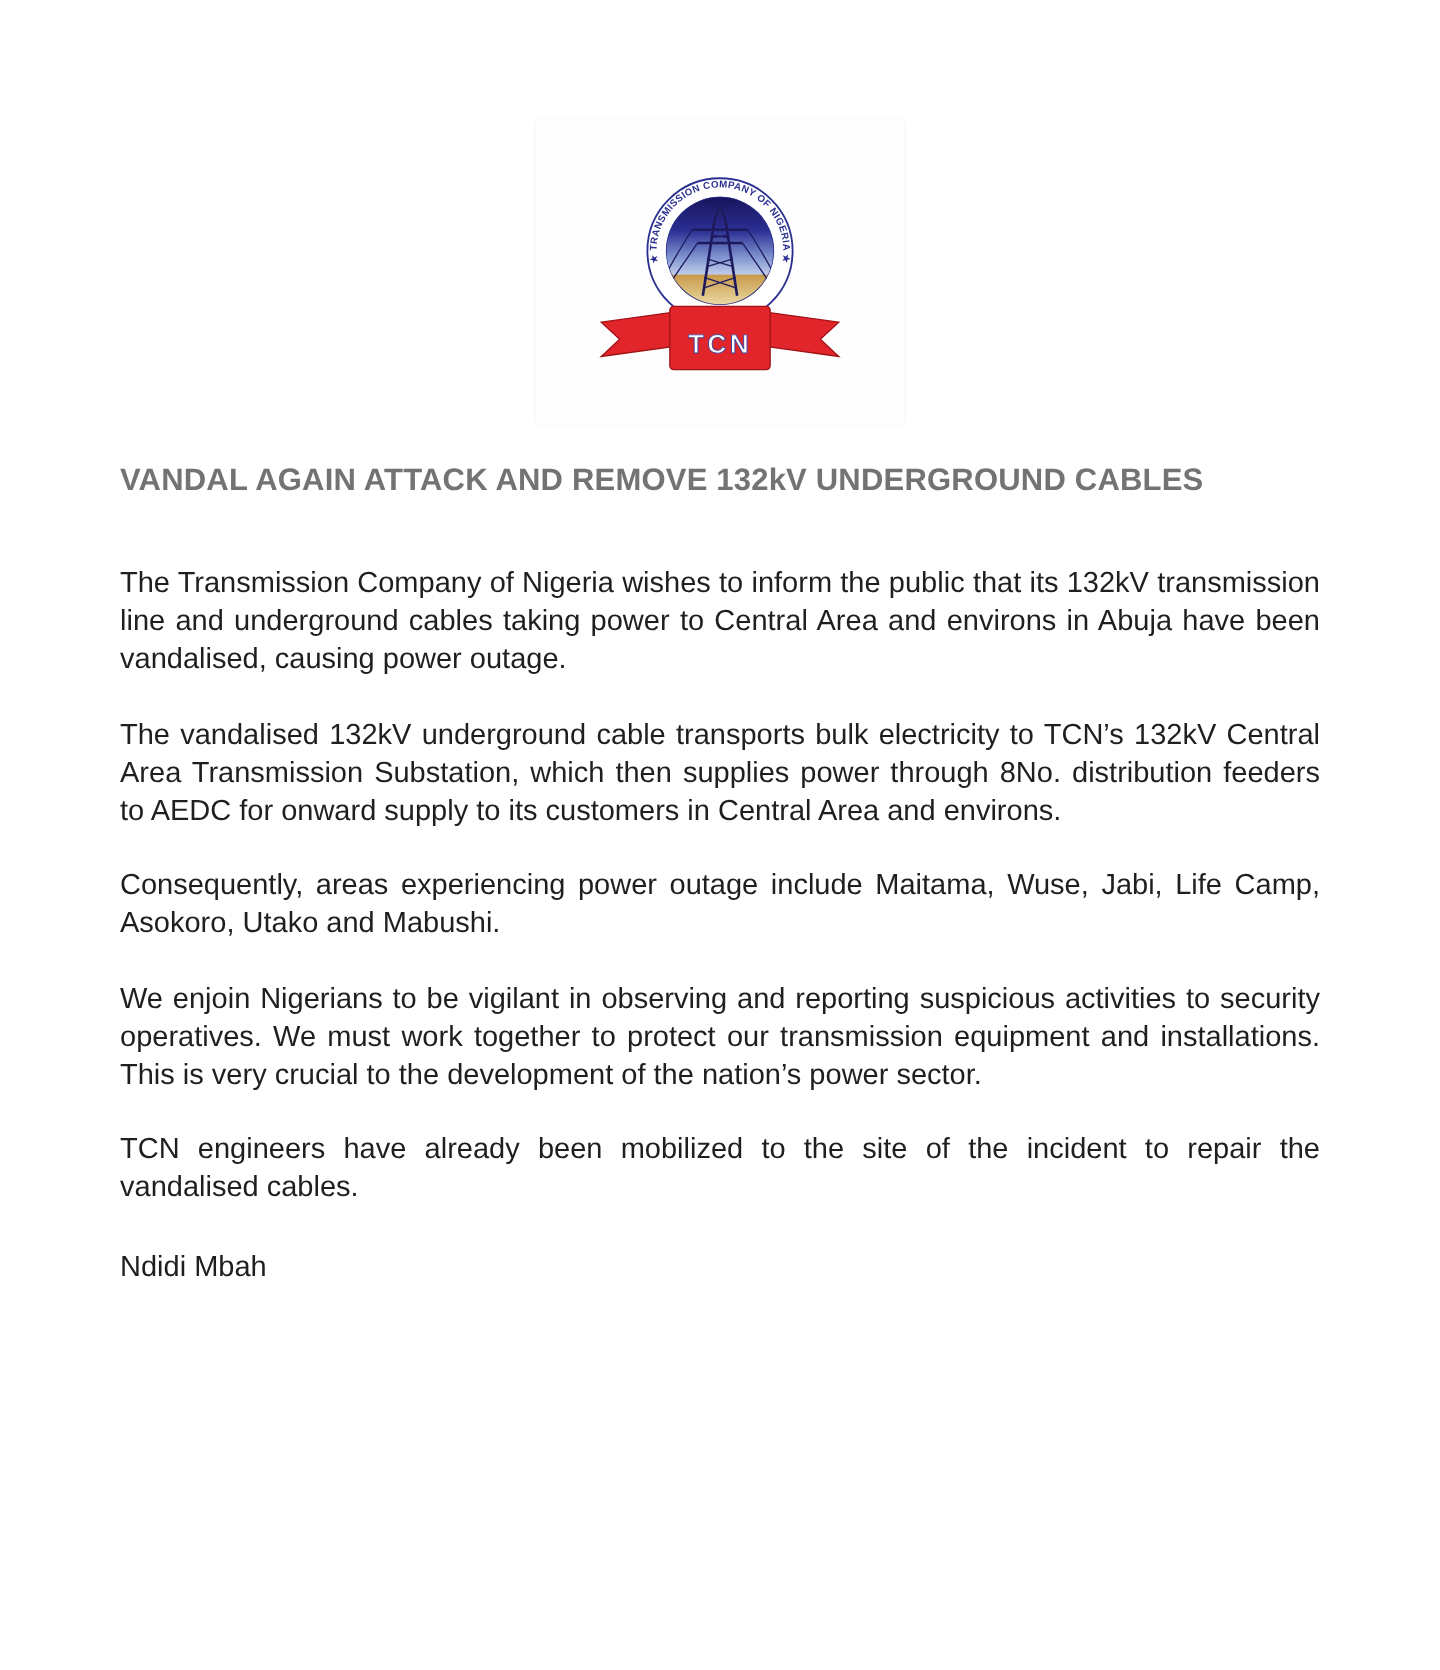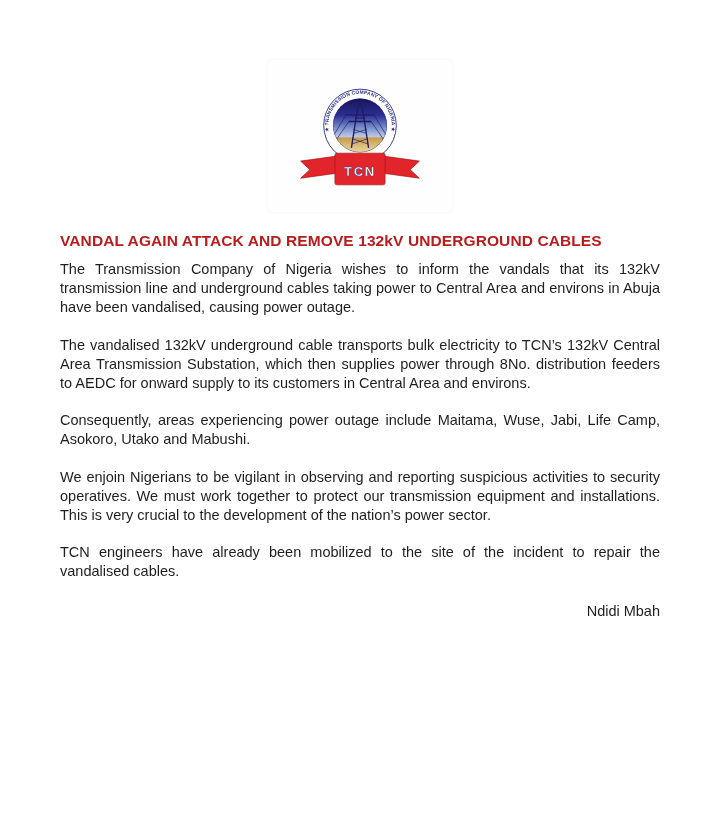--- a/index.html
+++ b/index.html
@@ -28,37 +28,36 @@
   .logo-card svg {
     display: block;
   }
   .content {
     width: 600px;
     margin: 20px auto 0;
   }
   .headline {
     font-size: 15.5px;
     font-weight: bold;
-    color: #b91c1c;
-    margin: 0 0 10px 0;
+    color: #737373;
+    margin: 0 0 33px 0;
     letter-spacing: 0.1px;
   }
   .para {
     font-size: 14.5px;
     line-height: 19.2px;
     color: #1f1f1f;
     text-align: justify;
     margin: 0 0 18px 0;
   }
   .signature {
     margin-top: 20px;
     font-size: 14.5px;
     line-height: 19.5px;
     color: #1f1f1f;
-    text-align: right;
   }
   .signature div { white-space: nowrap; }
 </style>
 </head>
 <body>
 
 <div class="page">
 
   <div class="logo-card">
     <svg width="132" height="114" viewBox="0 0 200 172">
@@ -115,21 +114,21 @@
         <polygon points="132,116 190,124 176,137 190,150 132,142" fill="#e2252b" stroke="#a01217" stroke-width="1"></polygon>
         <rect x="62" y="112" width="76" height="48" rx="3" fill="#e2252b" stroke="#a01217" stroke-width="1"></rect>
         <text x="100" y="147" text-anchor="middle" font-family="Liberation Sans, sans-serif" font-size="20" font-weight="bold" fill="#ffffff" stroke="#3a3f9e" stroke-width="0.7" letter-spacing="2.5">TCN</text>
       </g>
     </svg>
   </div>
 
   <div class="content">
     <h1 class="headline">VANDAL AGAIN ATTACK AND REMOVE 132kV UNDERGROUND CABLES</h1>
 
-    <p class="para">The Transmission Company of Nigeria wishes to inform the vandals that its 132kV transmission line and underground cables taking power to Central Area and environs in Abuja have been vandalised, causing power outage.</p>
+    <p class="para">The Transmission Company of Nigeria wishes to inform the public that its 132kV transmission line and underground cables taking power to Central Area and environs in Abuja have been vandalised, causing power outage.</p>
     <p class="para">The vandalised 132kV underground cable transports bulk electricity to TCN’s 132kV Central Area Transmission Substation, which then supplies power through 8No. distribution feeders to AEDC for onward supply to its customers in Central Area and environs.</p>
     <p class="para">Consequently, areas experiencing power outage include Maitama, Wuse, Jabi, Life Camp, Asokoro, Utako and Mabushi.</p>
     <p class="para">We enjoin Nigerians to be vigilant in observing and reporting suspicious activities to security operatives. We must work together to protect our transmission equipment and installations. This is very crucial to the development of the nation’s power sector.</p>
     <p class="para">TCN engineers have already been mobilized to the site of the incident to repair the vandalised cables.</p>
 
     <div class="signature">
       <div>Ndidi Mbah</div>
     </div>
   </div>
 

